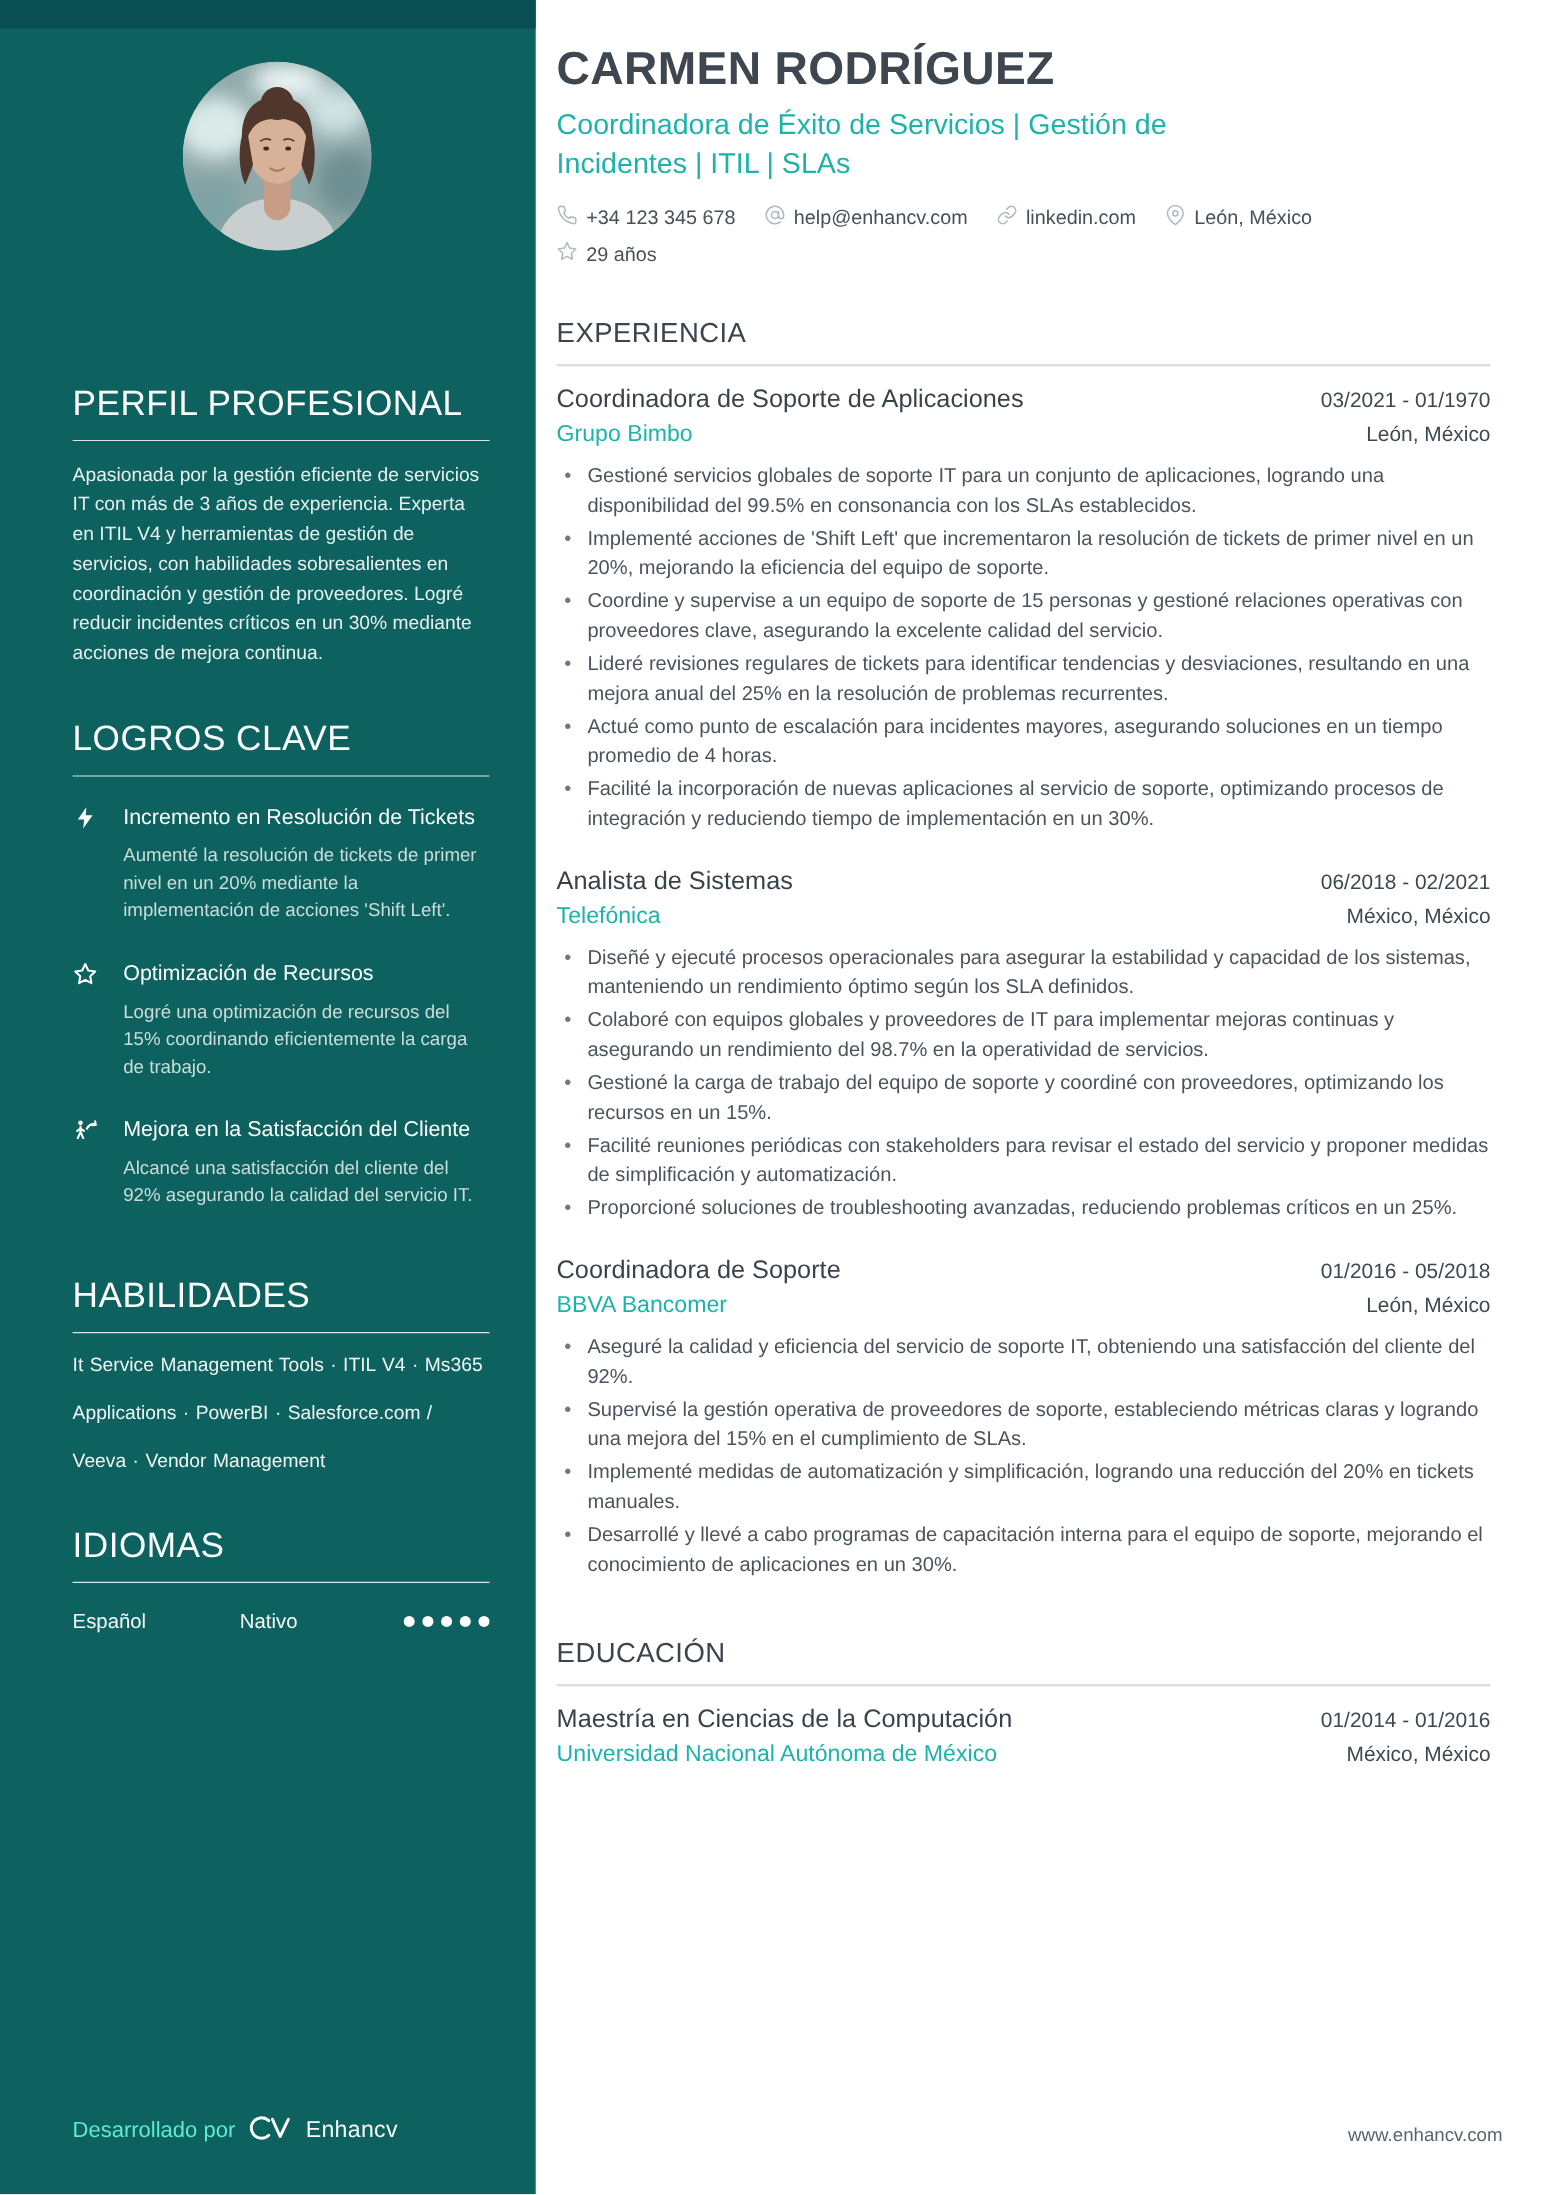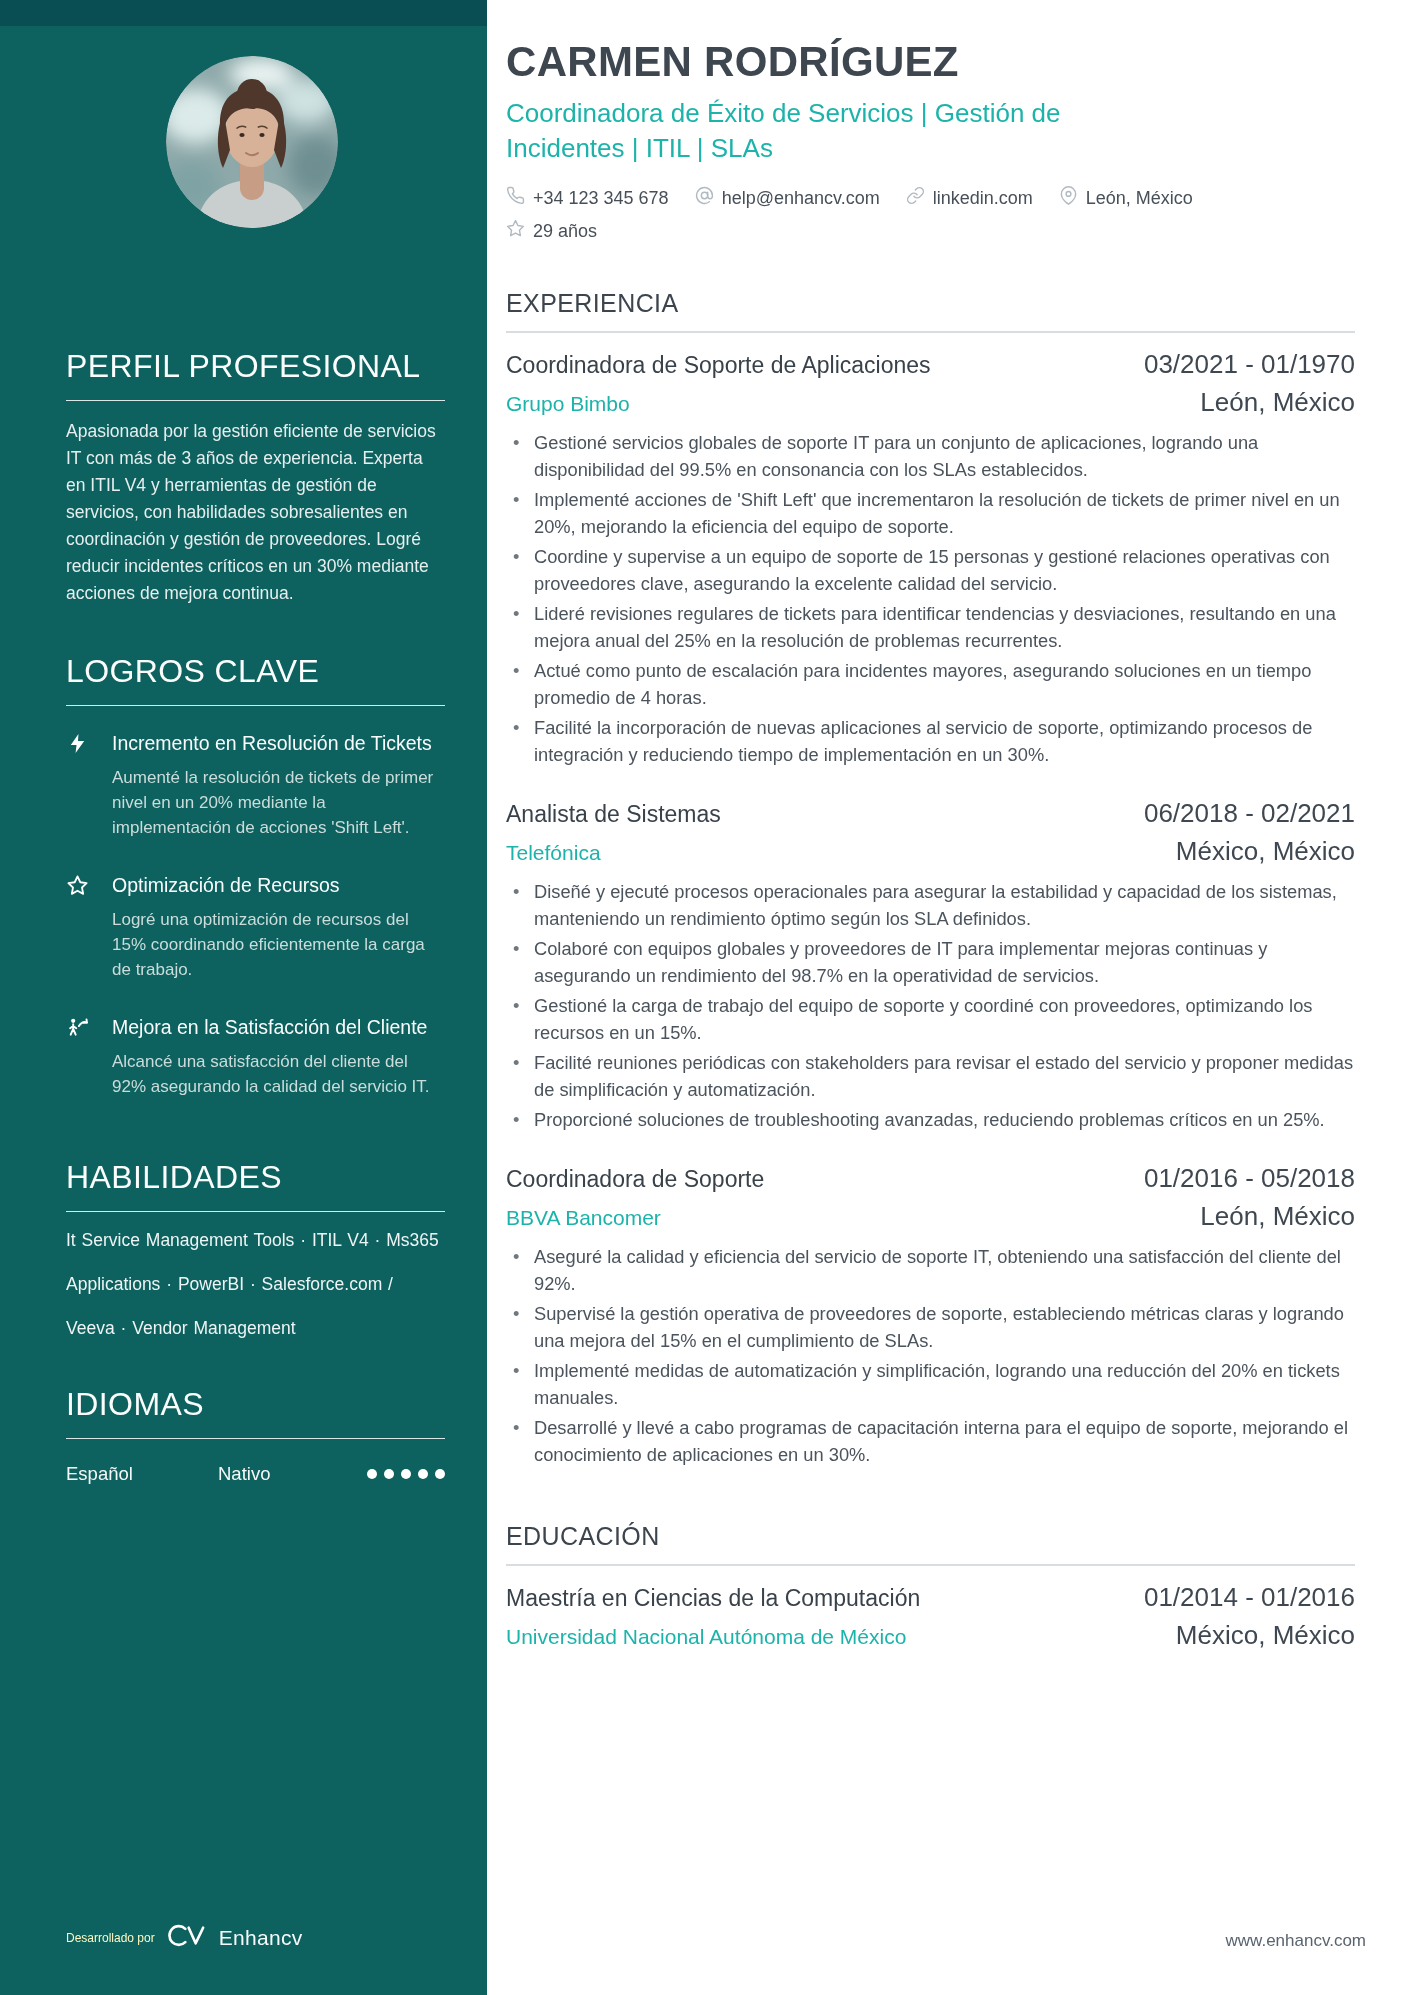--- a/index.html
+++ b/index.html
@@ -36,41 +36,41 @@
   .ach-desc{margin-top:9px;font-size:17px;line-height:25px;color:#CBDDDB;}
   .skills-section{margin-top:60px;}
   .skills-text{margin-top:6px;font-size:17.5px;line-height:44px;color:#EFF5F4;word-spacing:1px;}
   .languages-section{margin-top:36px;}
   .lang-row{margin-top:24px;display:flex;align-items:center;font-size:18.5px;color:#F4F9F8;}
   .lang-name{width:152px;}
   .lang-level{width:118px;}
   .lang-dots{margin-left:auto;display:flex;}
   .lang-dot{width:10px;height:10px;border-radius:50%;background:#fff;margin-left:7px;}
   .side-footer{position:absolute;left:66px;bottom:42px;display:flex;align-items:center;gap:12px;}
-  .side-footer .dev-by{font-size:12px;color:#fef9c3;}
+  .side-footer .dev-by{font-size:20px;color:#5eead4;}
   .side-footer .brand{font-size:21px;color:#F6FAFA;letter-spacing:.3px;}
 
   
   .main{position:absolute;left:506px;top:38px;width:849px;}
   .name{font-size:42px;font-weight:700;letter-spacing:.3px;color:#3E4750;line-height:48px;}
   .headline{margin-top:10px;font-size:26px;line-height:35px;color:var(--accent);max-width:645px;font-weight:400;}
   .contact-row{display:flex;gap:26px;align-items:center;}
   .contact-row.first{margin-top:20px;}
   .contact-row.second{margin-top:9px;}
   .contact-item{display:flex;align-items:center;gap:8px;font-size:18px;color:#474F58;}
   .contact-item svg{width:19px;height:19px;flex:0 0 auto;}
   .section-heading{font-size:25px;font-weight:500;letter-spacing:.4px;color:var(--head-dark);
       border-bottom:2px solid var(--rule-gray);padding-bottom:13px;}
   .experience-section .section-heading{margin-top:46px;}
   .education-section .section-heading{margin-top:54px;}
   .job{margin-top:30px;}
   .job:first-child{margin-top:16px;}
   .job-header,.edu-header{display:flex;justify-content:space-between;align-items:baseline;}
   .job-title,.edu-degree{font-size:23px;font-weight:500;color:#39424B;}
-  .job-dates,.edu-dates,.job-location,.edu-location{font-size:26px;color:var(--meta-gray);white-space:nowrap;}
+  .job-dates,.edu-dates,.job-location,.edu-location{font-size:19px;color:var(--meta-gray);white-space:nowrap;}
   .company-row,.edu-sub{display:flex;justify-content:space-between;align-items:baseline;margin-top:7px;}
   .company,.edu-school{font-size:21px;color:var(--accent);}
   .bullets{list-style:none;margin-top:11px;}
   .bullets li{position:relative;padding-left:28px;font-size:18.3px;line-height:27px;color:var(--body-gray);margin-bottom:3px;}
   .bullets li::before{content:"•";position:absolute;left:7px;top:0;color:#70787F;}
   .edu-item{margin-top:16px;}
   .site-url{position:absolute;right:44px;bottom:44px;font-size:17px;color:#59646E;}
 </style>
 </head>
 <body>

